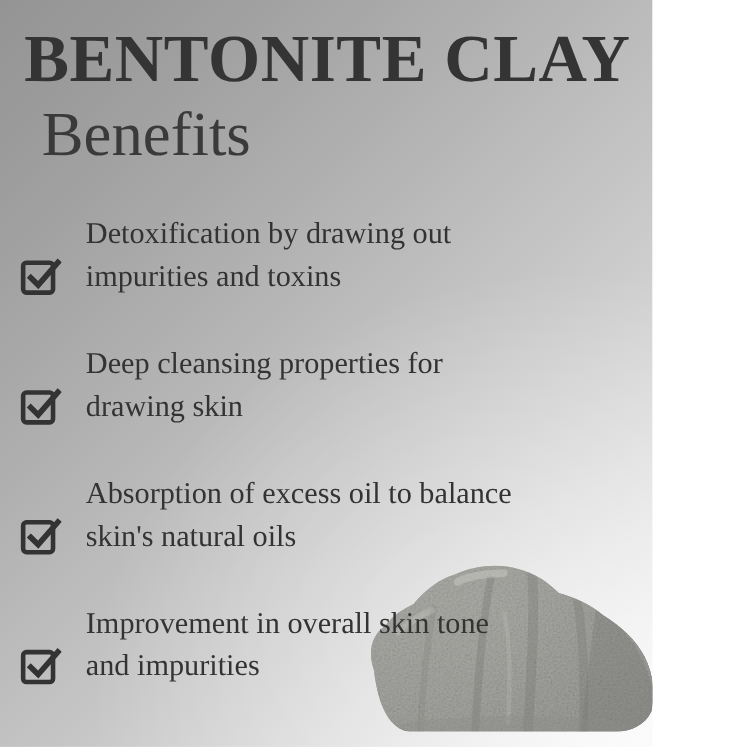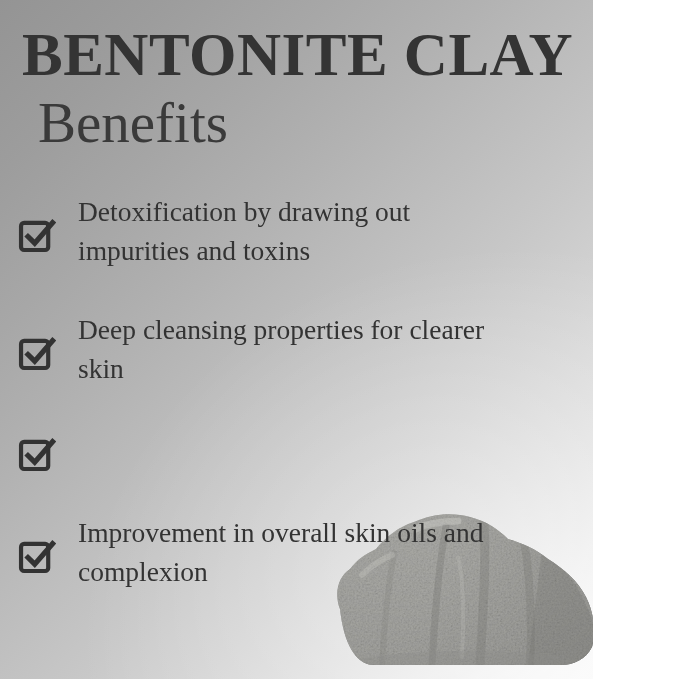--- a/index.html
+++ b/index.html
@@ -70,21 +70,21 @@
     left: 18px;
     top: 192px;
     width: 470px;
     z-index: 3;
     list-style: none;
     margin: 0;
     padding: 0;
   }
   .benefit-item {
     display: flex;
-    align-items: center;
+    align-items: flex-end;
     margin-bottom: 40px;
   }
   .benefit-item:last-child { margin-bottom: 0; }
 
   .check-icon {
     flex: 0 0 auto;
     width: 38px;
     height: 38px;
     margin-right: 22px;
     margin-top: 7px;
@@ -124,36 +124,37 @@
         <path d="M10.5 21.6 L17.6 28.6 L36.4 7.0" fill="none" stroke="#333333" stroke-width="5.4" stroke-linecap="square" stroke-linejoin="miter"></path>
       </svg>
       <span class="benefit-text">Detoxification by drawing out impurities and toxins</span>
     </li>
 
     <li class="benefit-item">
       <svg class="check-icon" viewBox="0 0 40 40" aria-hidden="true">
         <rect x="3.2" y="7.2" width="28.6" height="28.6" rx="3.2" ry="3.2" fill="none" stroke="#333333" stroke-width="4.4"></rect>
         <path d="M10.5 21.6 L17.6 28.6 L36.4 7.0" fill="none" stroke="#333333" stroke-width="5.4" stroke-linecap="square" stroke-linejoin="miter"></path>
       </svg>
-      <span class="benefit-text">Deep cleansing properties for clearer skin</span>
-    </li>
-
-    <li class="benefit-item">
-      <svg class="check-icon" viewBox="0 0 40 40" aria-hidden="true">
-        <rect x="3.2" y="7.2" width="28.6" height="28.6" rx="3.2" ry="3.2" fill="none" stroke="#333333" stroke-width="4.4"></rect>
-        <path d="M10.5 21.6 L17.6 28.6 L36.4 7.0" fill="none" stroke="#333333" stroke-width="5.4" stroke-linecap="square" stroke-linejoin="miter"></path>
-      </svg>
-    </li>
-
-    <li class="benefit-item">
-      <svg class="check-icon" viewBox="0 0 40 40" aria-hidden="true">
-        <rect x="3.2" y="7.2" width="28.6" height="28.6" rx="3.2" ry="3.2" fill="none" stroke="#333333" stroke-width="4.4"></rect>
-        <path d="M10.5 21.6 L17.6 28.6 L36.4 7.0" fill="none" stroke="#333333" stroke-width="5.4" stroke-linecap="square" stroke-linejoin="miter"></path>
-      </svg>
-      <span class="benefit-text">Improvement in overall skin oils and complexion</span>
+      <span class="benefit-text">Deep cleansing properties for drawing skin</span>
+    </li>
+
+    <li class="benefit-item">
+      <svg class="check-icon" viewBox="0 0 40 40" aria-hidden="true">
+        <rect x="3.2" y="7.2" width="28.6" height="28.6" rx="3.2" ry="3.2" fill="none" stroke="#333333" stroke-width="4.4"></rect>
+        <path d="M10.5 21.6 L17.6 28.6 L36.4 7.0" fill="none" stroke="#333333" stroke-width="5.4" stroke-linecap="square" stroke-linejoin="miter"></path>
+      </svg>
+      <span class="benefit-text">Absorption of excess oil to balance skin's natural oils</span>
+    </li>
+
+    <li class="benefit-item">
+      <svg class="check-icon" viewBox="0 0 40 40" aria-hidden="true">
+        <rect x="3.2" y="7.2" width="28.6" height="28.6" rx="3.2" ry="3.2" fill="none" stroke="#333333" stroke-width="4.4"></rect>
+        <path d="M10.5 21.6 L17.6 28.6 L36.4 7.0" fill="none" stroke="#333333" stroke-width="5.4" stroke-linecap="square" stroke-linejoin="miter"></path>
+      </svg>
+      <span class="benefit-text">Improvement in overall skin tone and impurities</span>
     </li>
 
   </ul>
 
   <svg class="clay-photo" viewBox="0 0 268 170" aria-hidden="true">
     <defs>
       <radialGradient id="clayBody" cx="40%" cy="28%" r="85%">
         <stop offset="0%" stop-color="#bdbdb9"></stop>
         <stop offset="42%" stop-color="#a3a39f"></stop>
         <stop offset="74%" stop-color="#8b8b88"></stop>

